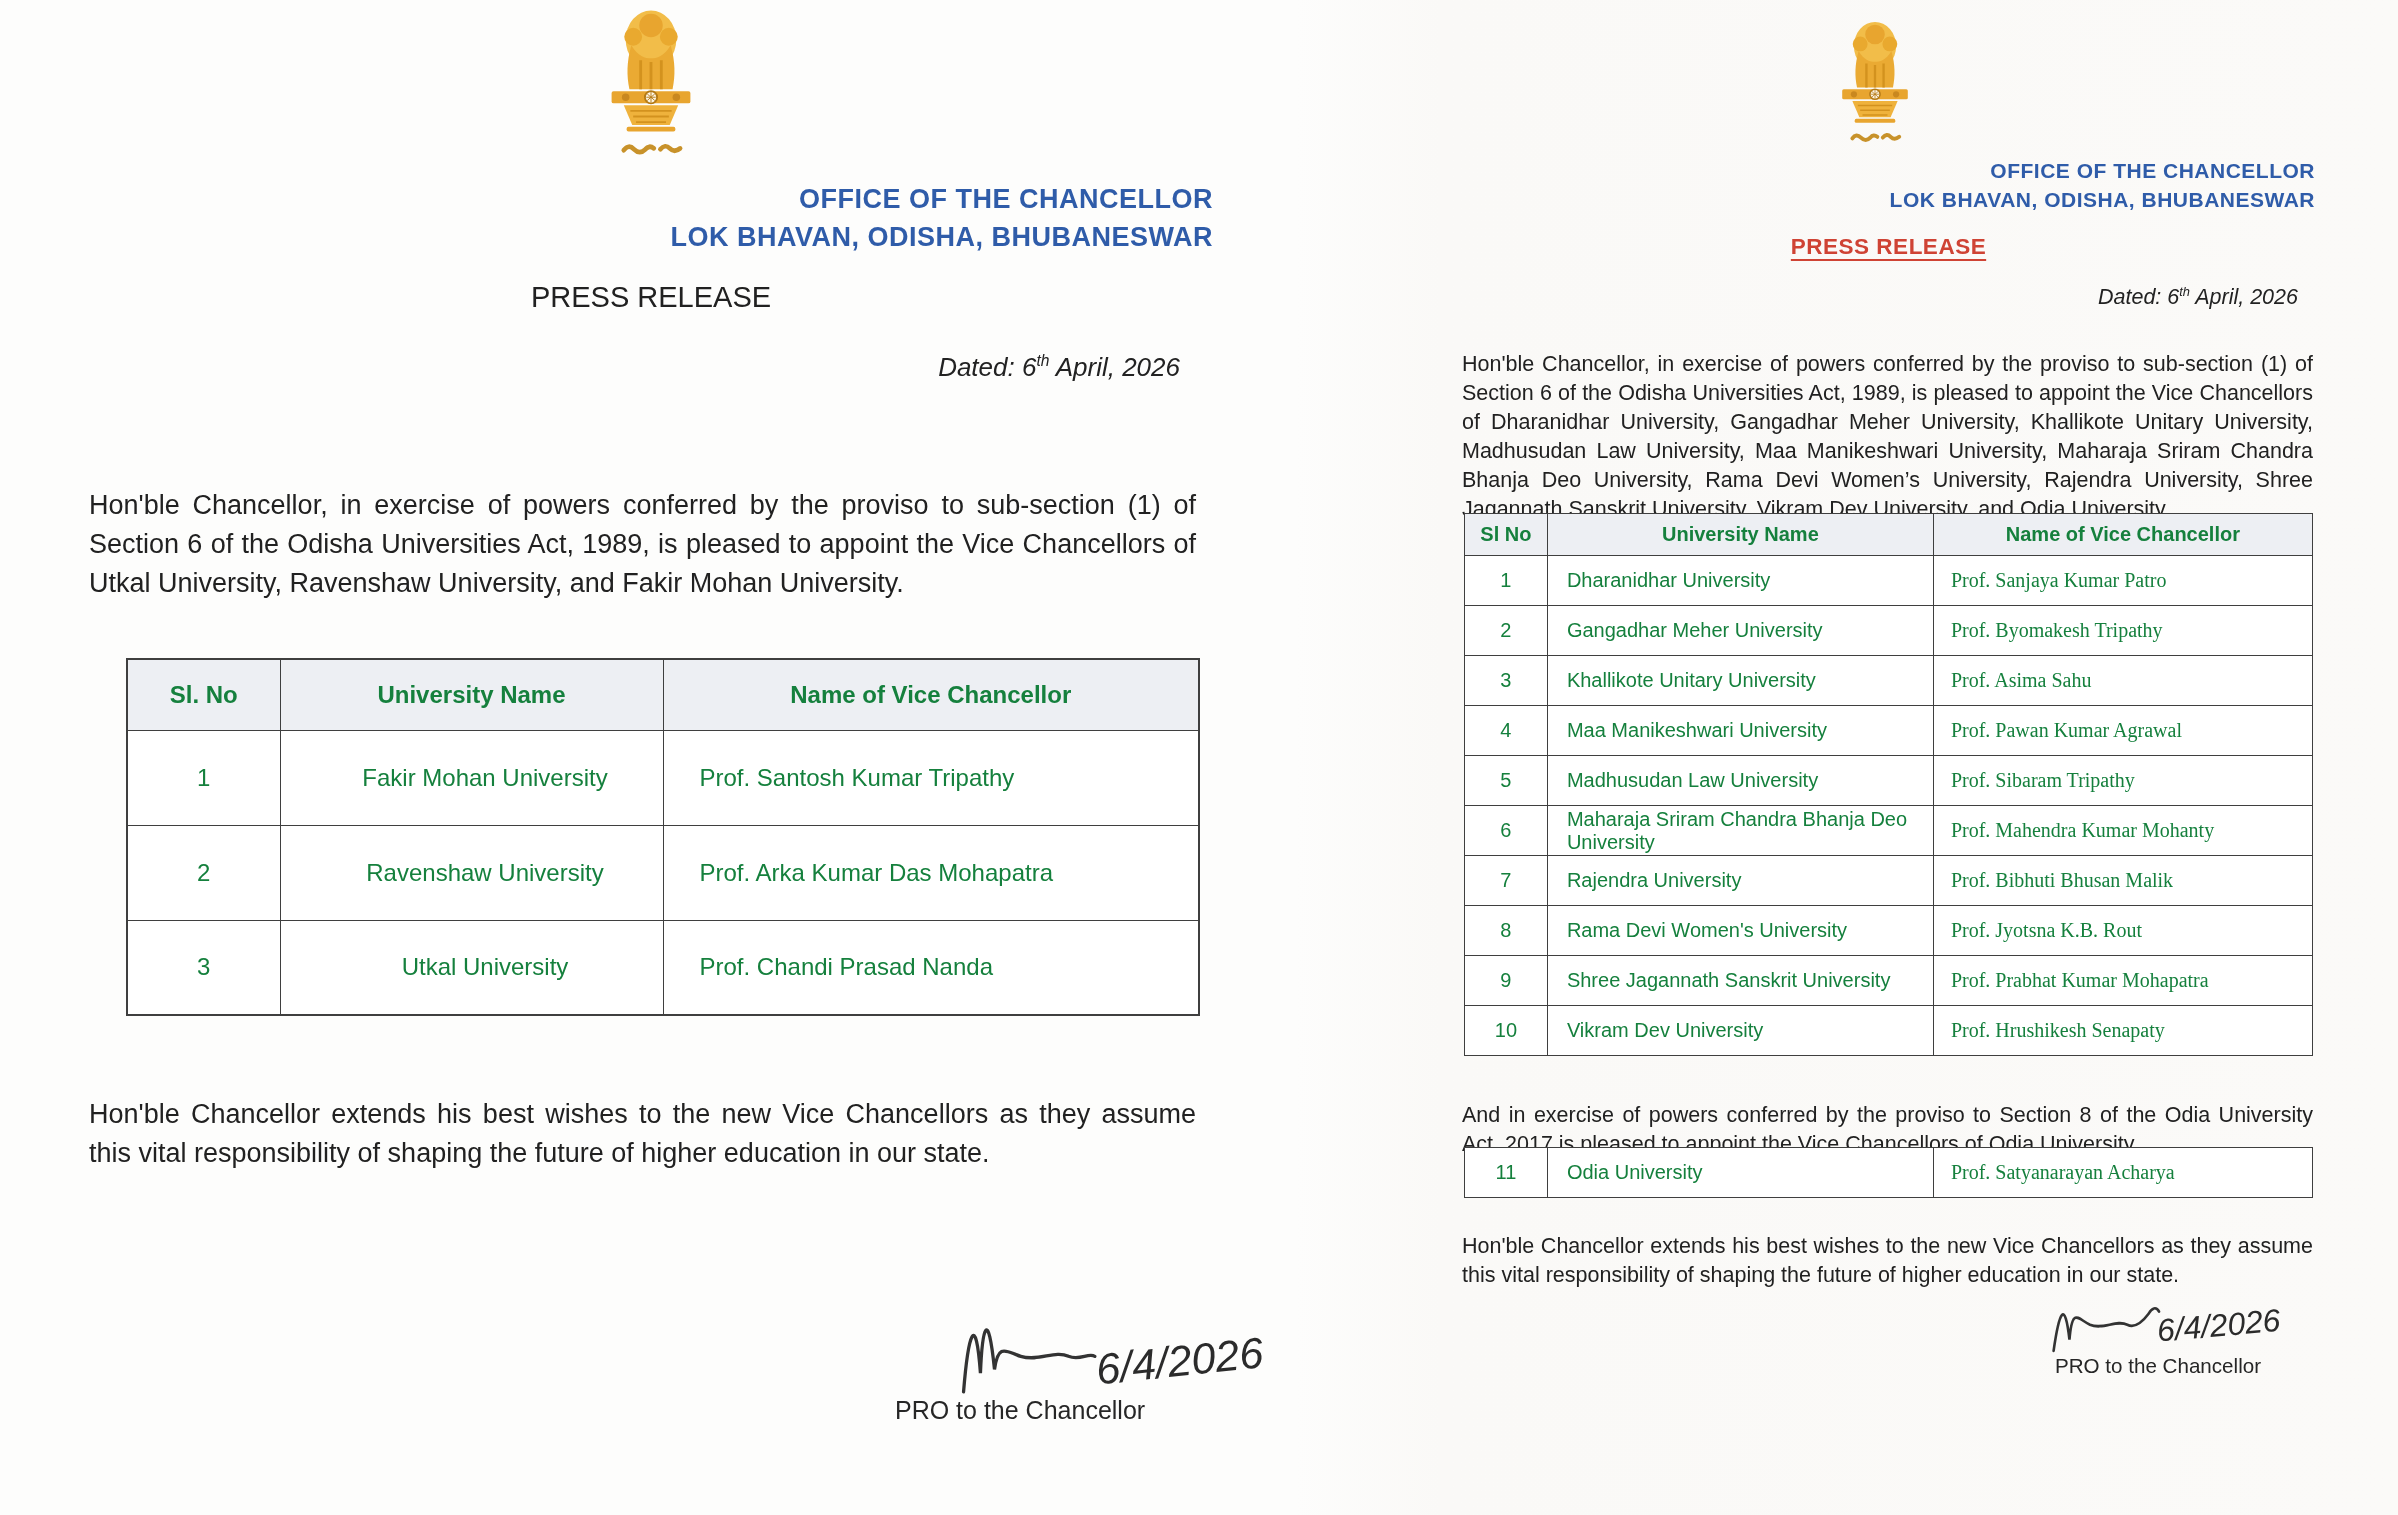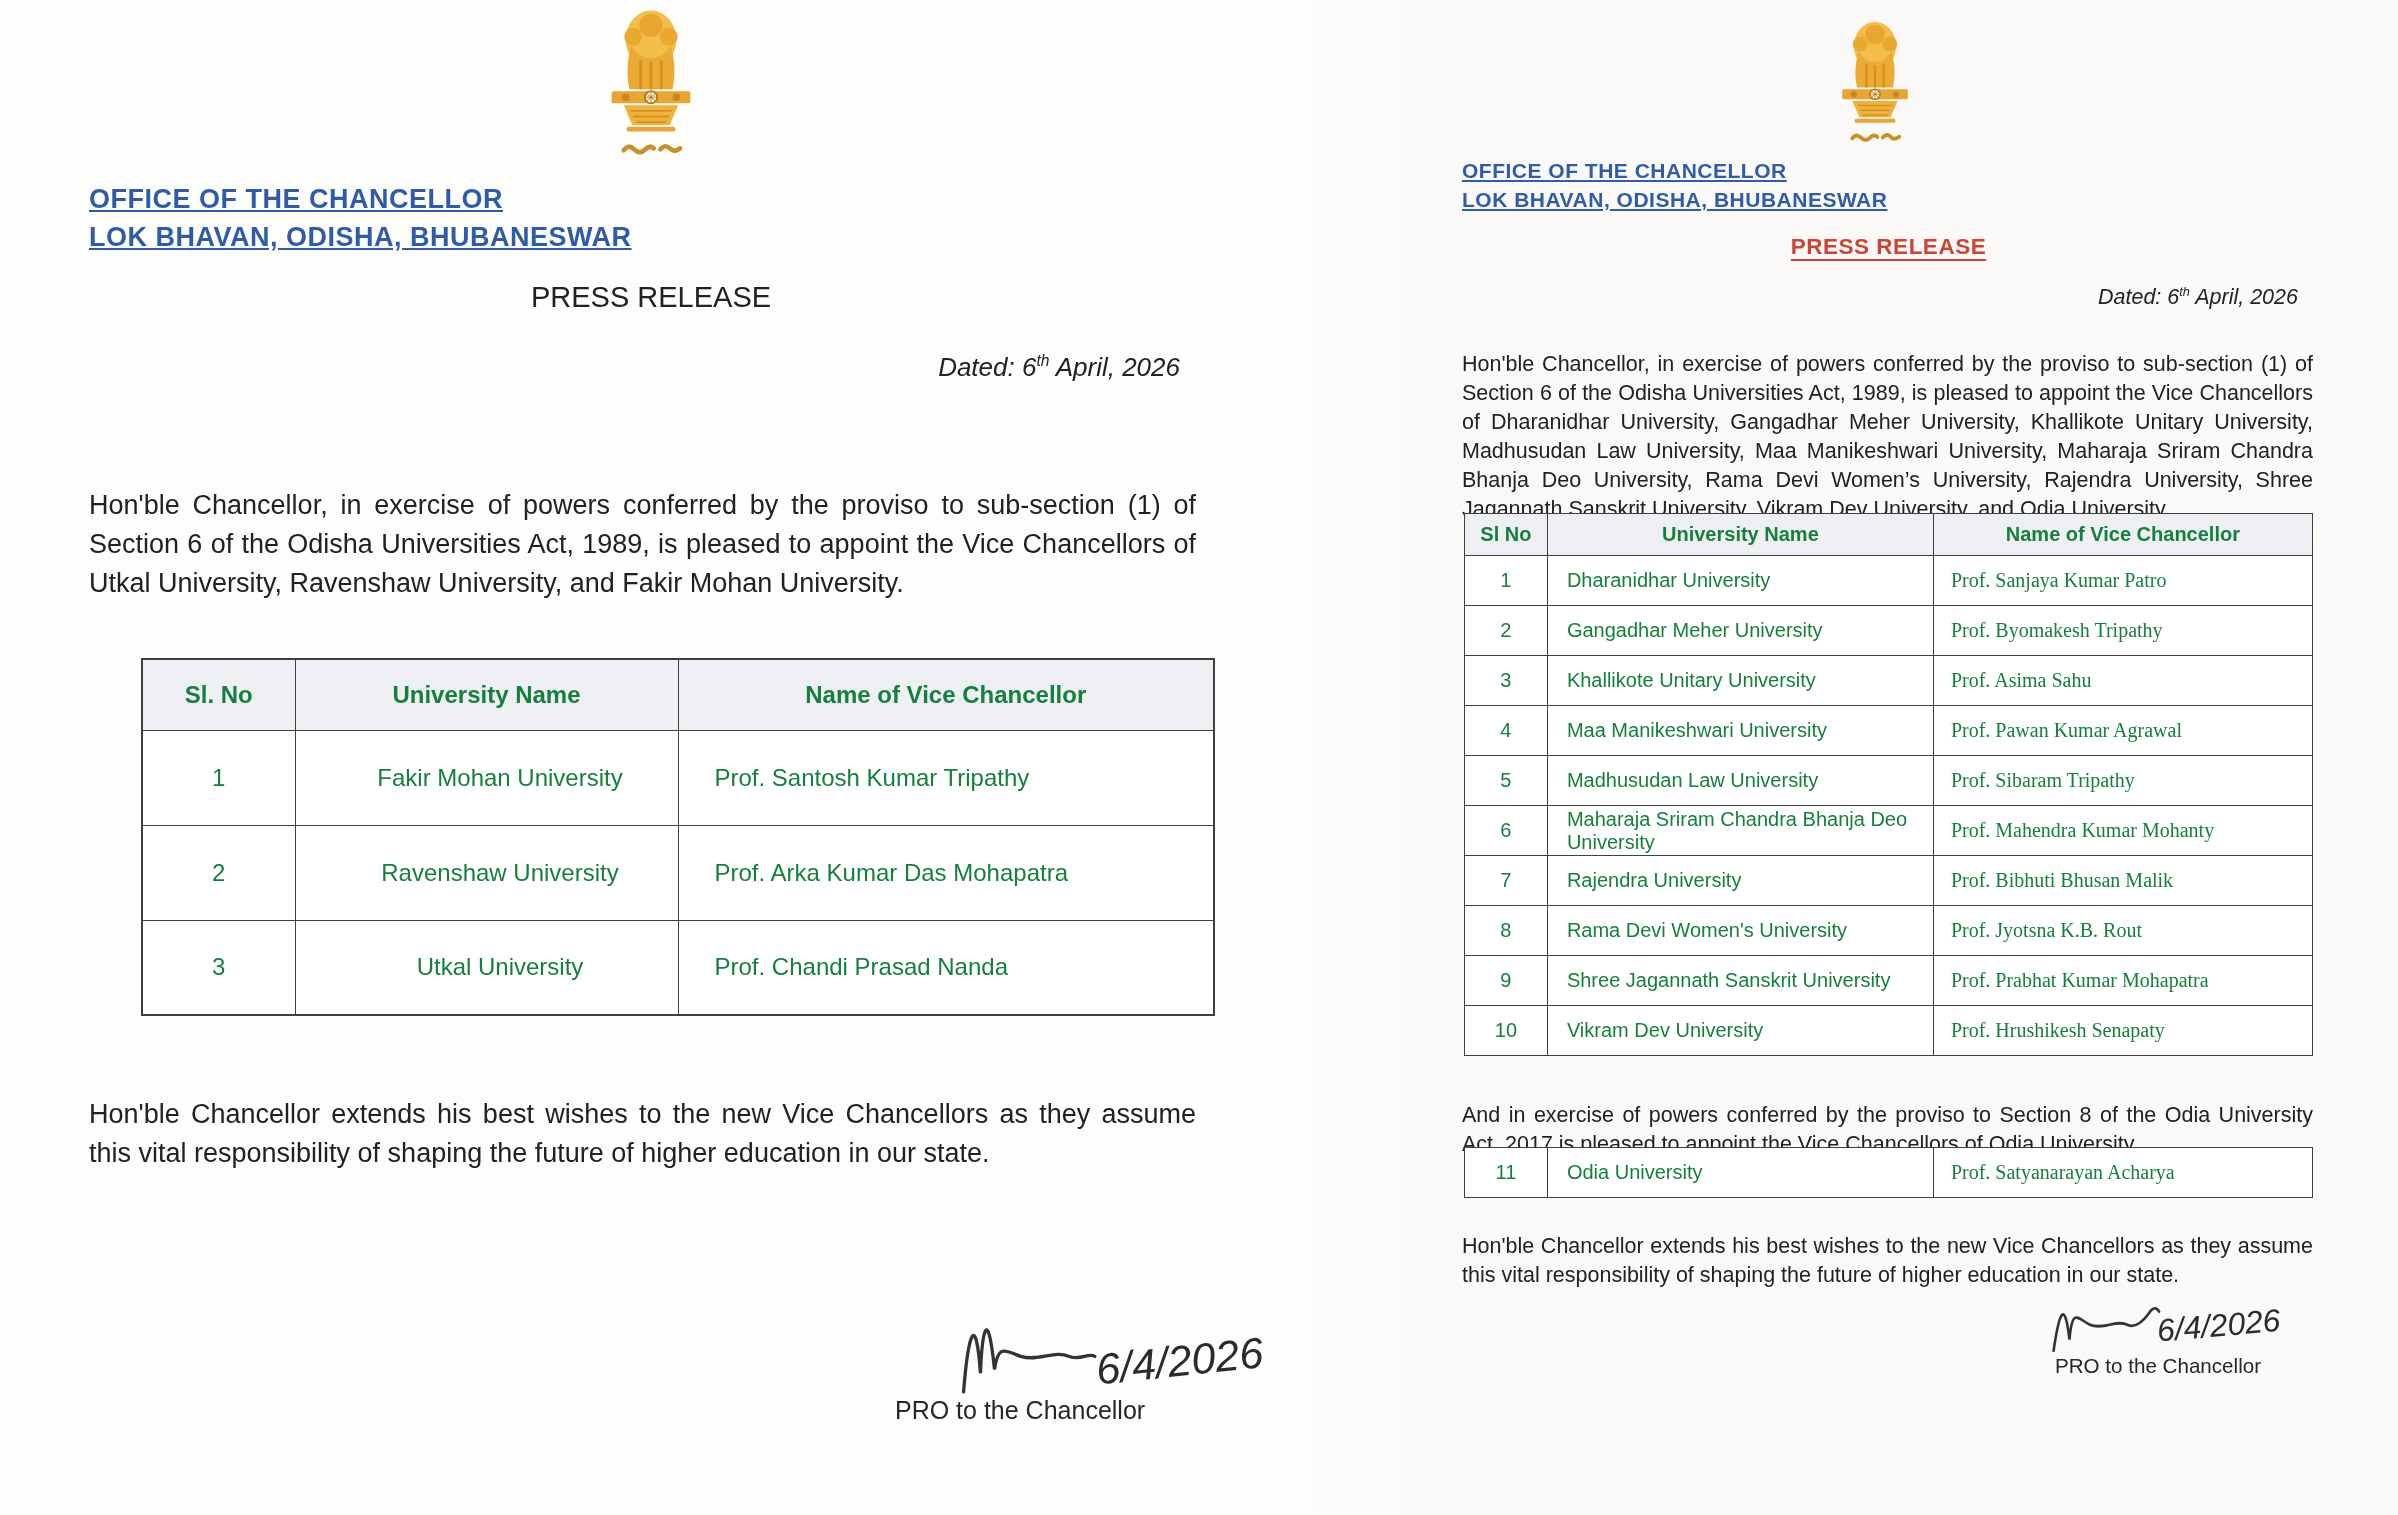--- a/index.html
+++ b/index.html
@@ -23,21 +23,21 @@
     position:relative;
     width:2399px;height:1516px;
     background:linear-gradient(90deg,#fdfdfc 0%,#fdfdfc 54%,#faf9f7 60%,#fbfaf8 100%);
     overflow:hidden;
   }
   .page{position:absolute;top:0;}
   .page-l{left:89px;width:1124px;height:1516px;}
   .page-r{left:1462px;width:853px;height:1516px;}
   .abs{position:absolute;}
   .centered{left:50%;transform:translateX(-50%);}
-  .org-line{width:100%;text-align:left;font-weight:bold;color:var(--title-blue);letter-spacing:0.5px;text-decoration:underline;}
+  .org-line{width:100%;text-align:right;font-weight:bold;color:var(--title-blue);letter-spacing:0.5px;}
   .pr-title{font-weight:bold;color:var(--release-red);text-decoration:underline;text-decoration-thickness:2.8px;text-underline-offset:5.6px;letter-spacing:0.5px;white-space:nowrap;}
   .dated{text-align:right;color:#222;font-style:italic;}
   .dated sup{font-size:60%;}
   .para{text-align:justify;color:var(--ink);}
   .doc-table{border-collapse:collapse;table-layout:fixed;background:#fff;}
   .doc-table th,.doc-table td{border:1.9px solid var(--table-border);vertical-align:middle;color:#15803d;}
   .doc-table th{background:var(--table-header-bg);font-weight:bold;text-align:center;}
   .c-num{text-align:center;}
   
   .table-l{width:1074px;font-size:24px;border:2.8px solid var(--table-border);}
@@ -51,21 +51,21 @@
   .table-r th{height:42px;}
   .table-r td{height:50px;}
   .table-r .c-uni{padding-left:19px;padding-right:13px;}
   .table-r .c-vc{padding-left:17px;font-family:Liberation Serif, serif;}
   
   .org1-l{top:184px;font-size:27px;}
   .org2-l{top:222px;font-size:27px;}
   .pr-l{top:281px;font-size:29px;}
   .dated-l{top:352px;right:33px;font-size:26px;}
   .intro-l{top:459px;left:0;width:1107px;font-size:27px;line-height:39px;}
-  .tbl-l{top:658px;left:52px;}
+  .tbl-l{top:658px;left:37px;}
   .closing-l{top:1068px;left:0;width:1107px;font-size:27px;line-height:39px;}
   .org1-r{top:159px;font-size:21px;}
   .org2-r{top:188px;font-size:21px;}
   .pr-r{top:234px;font-size:22.5px;text-decoration-thickness:2.3px;text-underline-offset:4.7px;}
   .dated-r{top:284px;right:17px;font-size:21.5px;}
   .intro-r{top:328px;left:0;width:851px;font-size:21.5px;line-height:29px;}
   .tbl-r{top:513px;left:1.9px;}
   .interlude-r{top:1079px;left:0;width:851px;font-size:21.5px;line-height:29px;}
   .tbl-r2{top:1147px;left:1.9px;}
   .closing-r{top:1210px;left:0;width:851px;font-size:21.5px;line-height:29px;}

